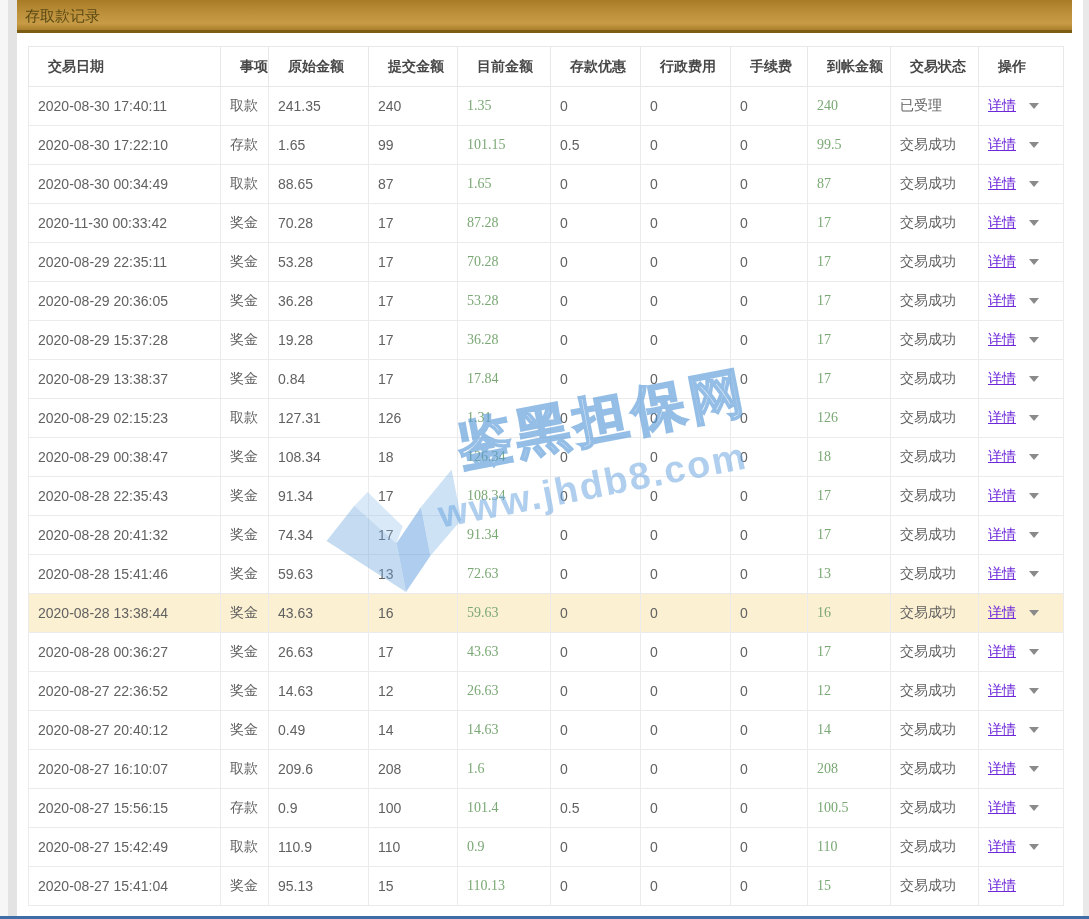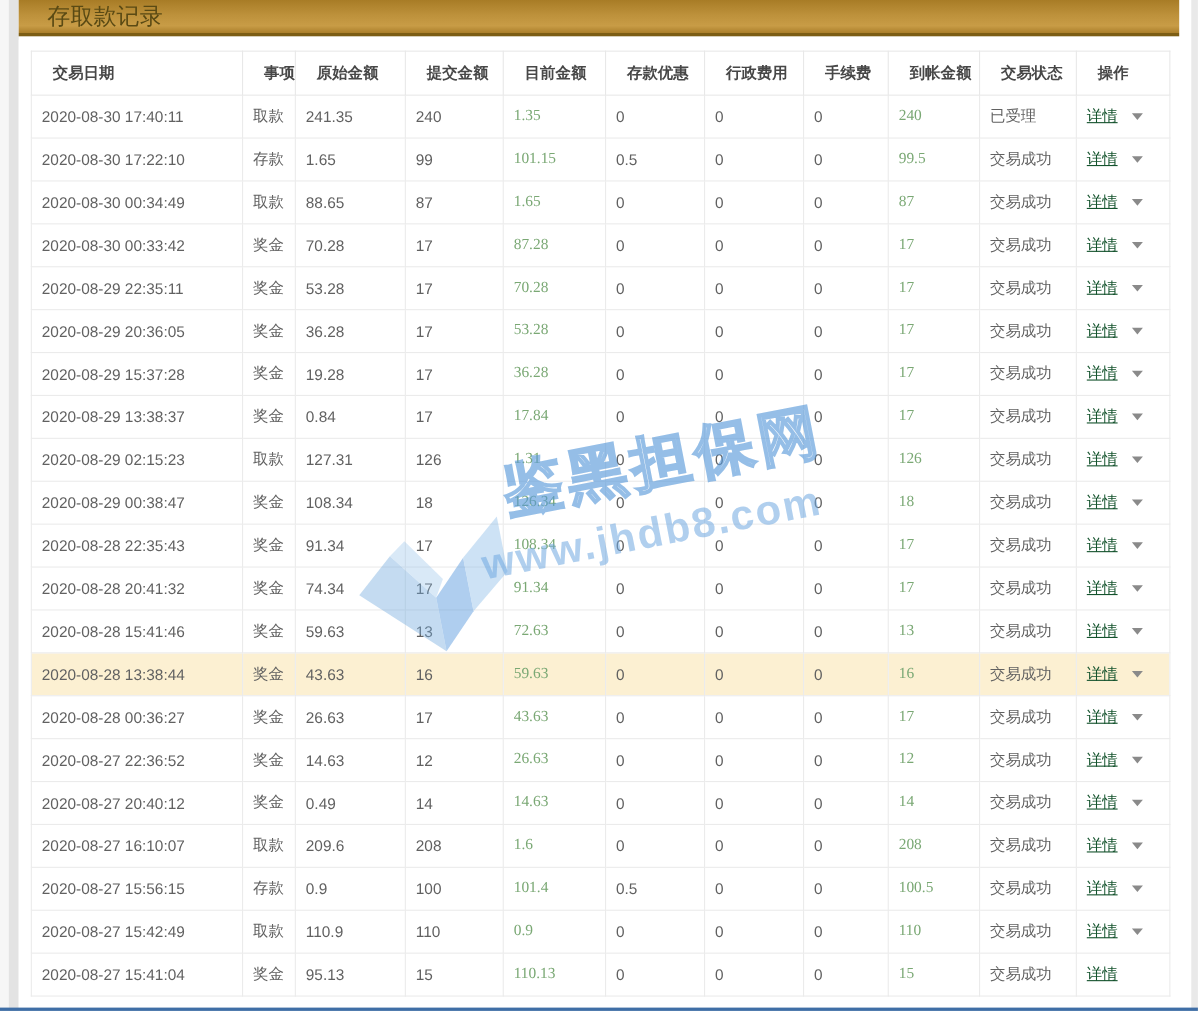--- a/index.html
+++ b/index.html
@@ -15,22 +15,22 @@
   .strip-left{left:8px;width:9px;background:#e3e3e3;}
   .strip-right-outer{right:0;width:6px;background:#e9e9e9;}
   .bottom-line{position:absolute;left:0;bottom:0;width:100%;height:3px;background:#3f6ea6;z-index:30;}
 
   .title-bar{
     position:absolute;left:17px;top:0;width:1055px;height:33px;
     background:linear-gradient(180deg,#a87c26 0%,#bd913b 45%,#c89c46 78%,#ab7f2b 100%);
     border-bottom:3px solid #7c5d14;
     box-sizing:border-box;
     line-height:31px;
-    padding-left:26px;
-    font-size:21px;
+    padding-left:8px;
+    font-size:15px;
     color:#5a4a14;
   }
 
   .panel{position:absolute;left:17px;top:36px;width:1055px;height:883px;background:#fff;}
 
   table.records{
     position:absolute;left:28px;top:46px;width:1035px;
     border-collapse:collapse;table-layout:fixed;
     background:#fff;
     font-size:14px;
@@ -53,21 +53,21 @@
     background:#fff;white-space:nowrap;
   }
   table.records td{
     text-align:left;color:#616161;
     padding:10px 9px;border:1px solid #ebebeb;
     white-space:nowrap;overflow:hidden;
   }
   table.records td.green{color:#7aa874;font-family:Liberation Serif, serif;}
   table.records tr.hl td{background:#fcf0d2;margin-left:20px;}
 
-  .detail-link{color:#14532d;text-decoration:underline;cursor:pointer;}
+  .detail-link{color:#6d28d9;text-decoration:underline;cursor:pointer;}
   .caret{
     display:inline-block;width:0;height:0;margin-left:13px;
     border-left:5px solid transparent;border-right:5px solid transparent;
     border-top:6px solid #8a8a8a;vertical-align:middle;cursor:pointer;
   }
 
   .watermark{
     position:absolute;left:325px;top:388px;width:440px;height:280px;
     transform:rotate(-11deg);
     z-index:20;pointer-events:none;
@@ -161,21 +161,21 @@
         <td>87</td>
         <td class="green">1.65</td>
         <td>0</td>
         <td>0</td>
         <td>0</td>
         <td class="green">87</td>
         <td>交易成功</td>
         <td><a class="detail-link">详情</a><span class="caret"></span></td>
       </tr>
       <tr>
-        <td>2020-08-30 00:33:42</td>
+        <td>2020-11-30 00:33:42</td>
         <td>奖金</td>
         <td>70.28</td>
         <td>17</td>
         <td class="green">87.28</td>
         <td>0</td>
         <td>0</td>
         <td>0</td>
         <td class="green">17</td>
         <td>交易成功</td>
         <td><a class="detail-link">详情</a><span class="caret"></span></td>

